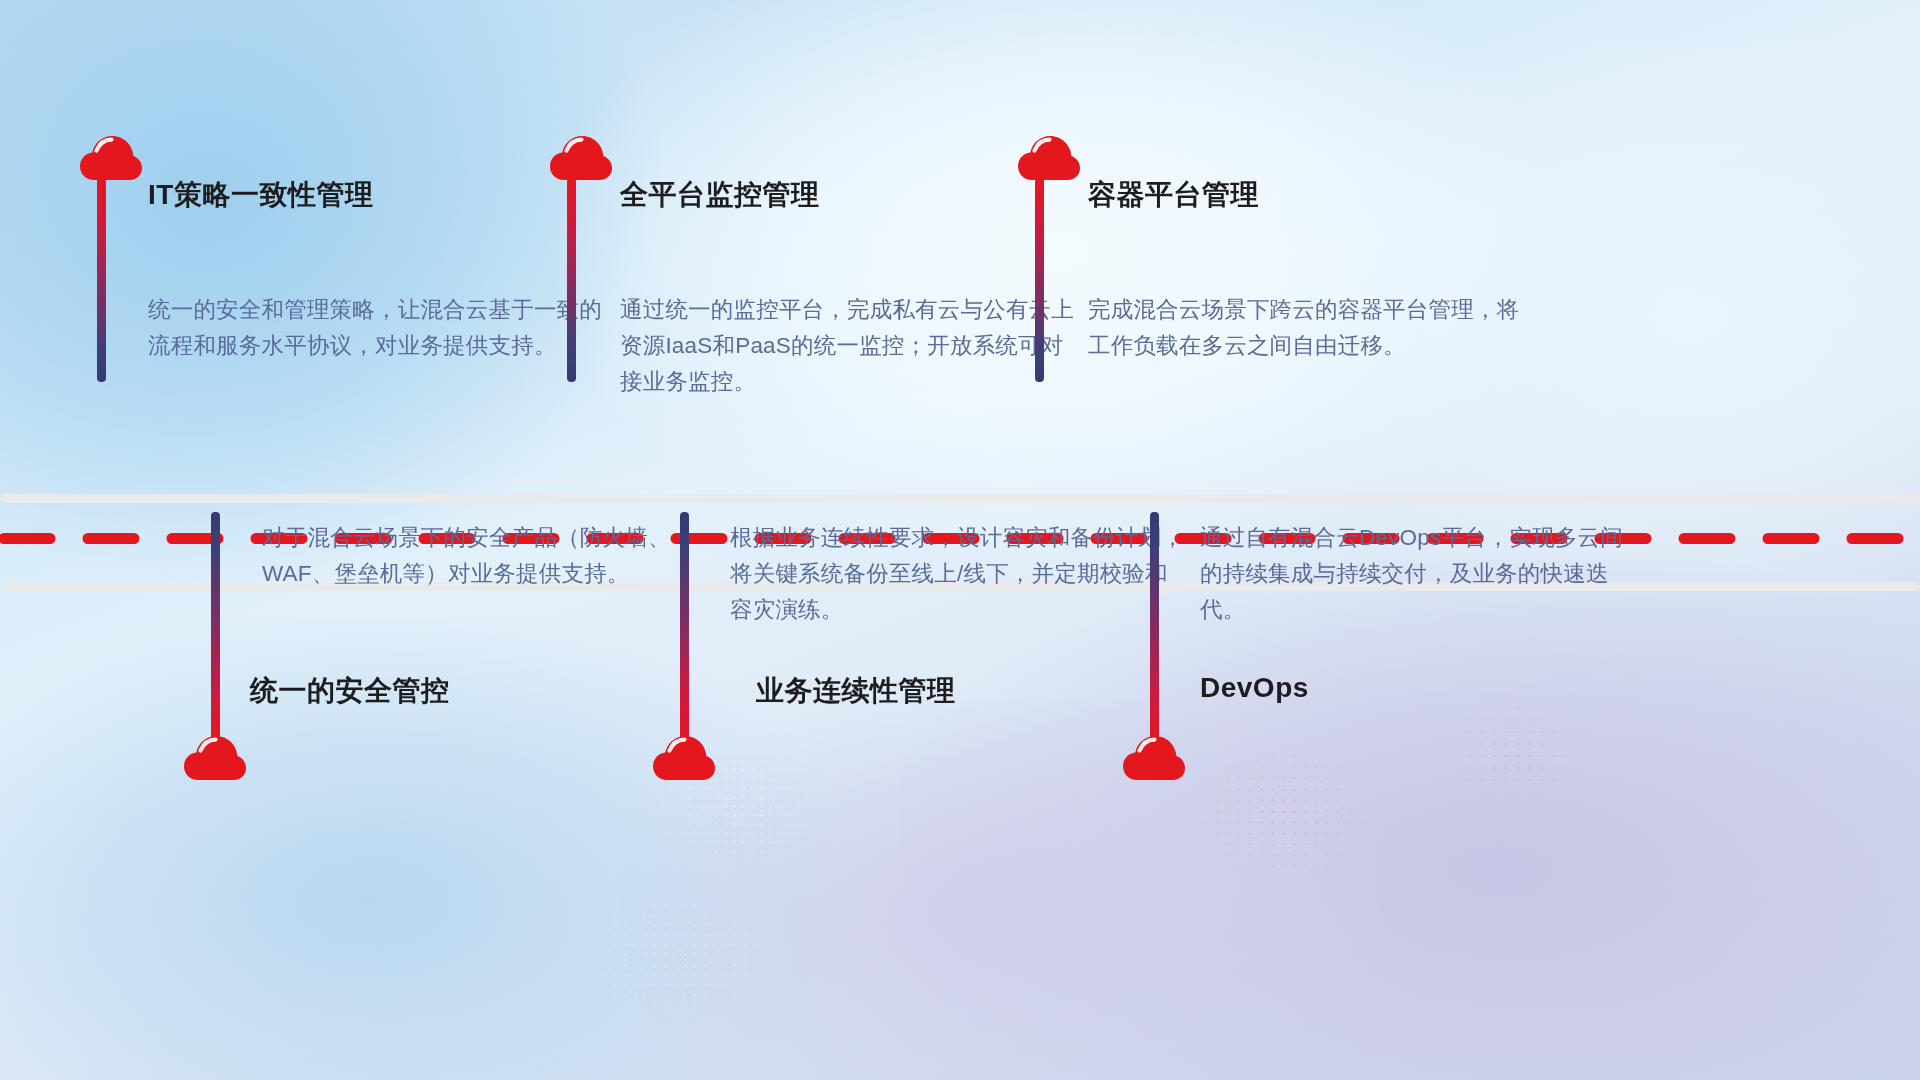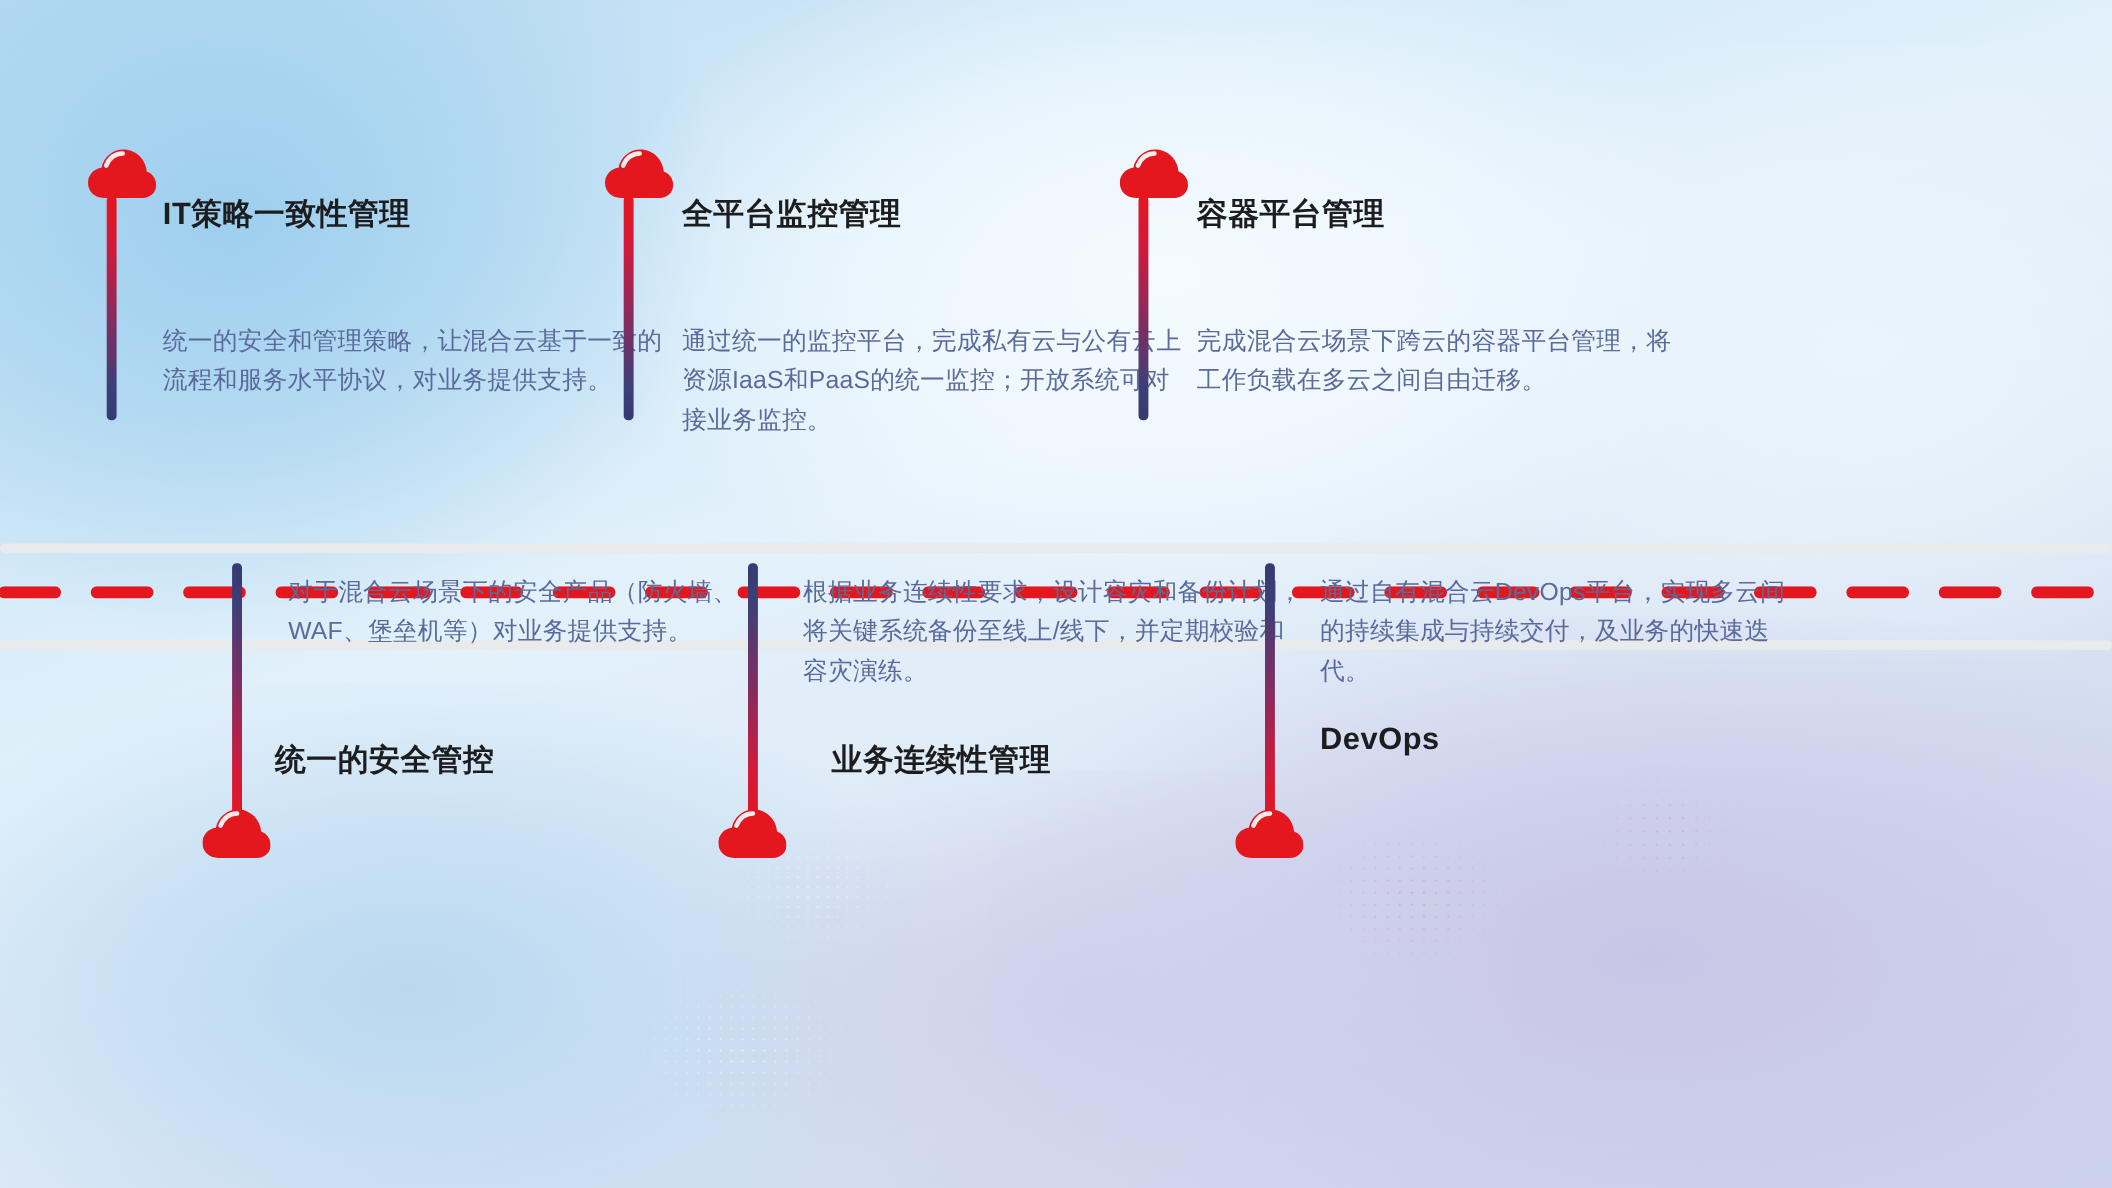--- a/index.html
+++ b/index.html
@@ -176,21 +176,21 @@
   <svg class="cloud" style="left:653px; top:734px;" viewBox="0 0 62 48">
     <path d="M14.5 46 C5.6 46 0 39.8 0 32.2 C0 25.2 5.2 19.3 12.3 18.5
              C14.3 9.0 22.3 2 32.2 2 C43.6 2 52.6 10.9 53.4 22.0
              C58.6 23.8 62 28.6 62 34.2 C62 41.0 56.6 46 49.5 46 Z" fill="#e4171e"></path>
     <path d="M16.5 16.5 C19.5 9.5 25.0 5.6 31.5 5.6" stroke="#ffffff" stroke-width="4.2" stroke-linecap="round" fill="none" opacity=".92"></path>
   </svg>
 </div>
 
 <div class="item">
   <div class="body narrow" style="left:1200px; top:520px;">通过自有混合云DevOps平台，实现多云间的持续集成与持续交付，及业务的快速迭代。</div>
-  <div class="heading" style="left:1200px; top:656px;">DevOps</div>
+  <div class="heading" style="left:1200px; top:672px;">DevOps</div>
   <div class="stem stem-up" style="left:1150px; top:512px; height:236px;"></div>
   <svg class="cloud" style="left:1123px; top:734px;" viewBox="0 0 62 48">
     <path d="M14.5 46 C5.6 46 0 39.8 0 32.2 C0 25.2 5.2 19.3 12.3 18.5
              C14.3 9.0 22.3 2 32.2 2 C43.6 2 52.6 10.9 53.4 22.0
              C58.6 23.8 62 28.6 62 34.2 C62 41.0 56.6 46 49.5 46 Z" fill="#e4171e"></path>
     <path d="M16.5 16.5 C19.5 9.5 25.0 5.6 31.5 5.6" stroke="#ffffff" stroke-width="4.2" stroke-linecap="round" fill="none" opacity=".92"></path>
   </svg>
 </div>
 
 </body></html>

